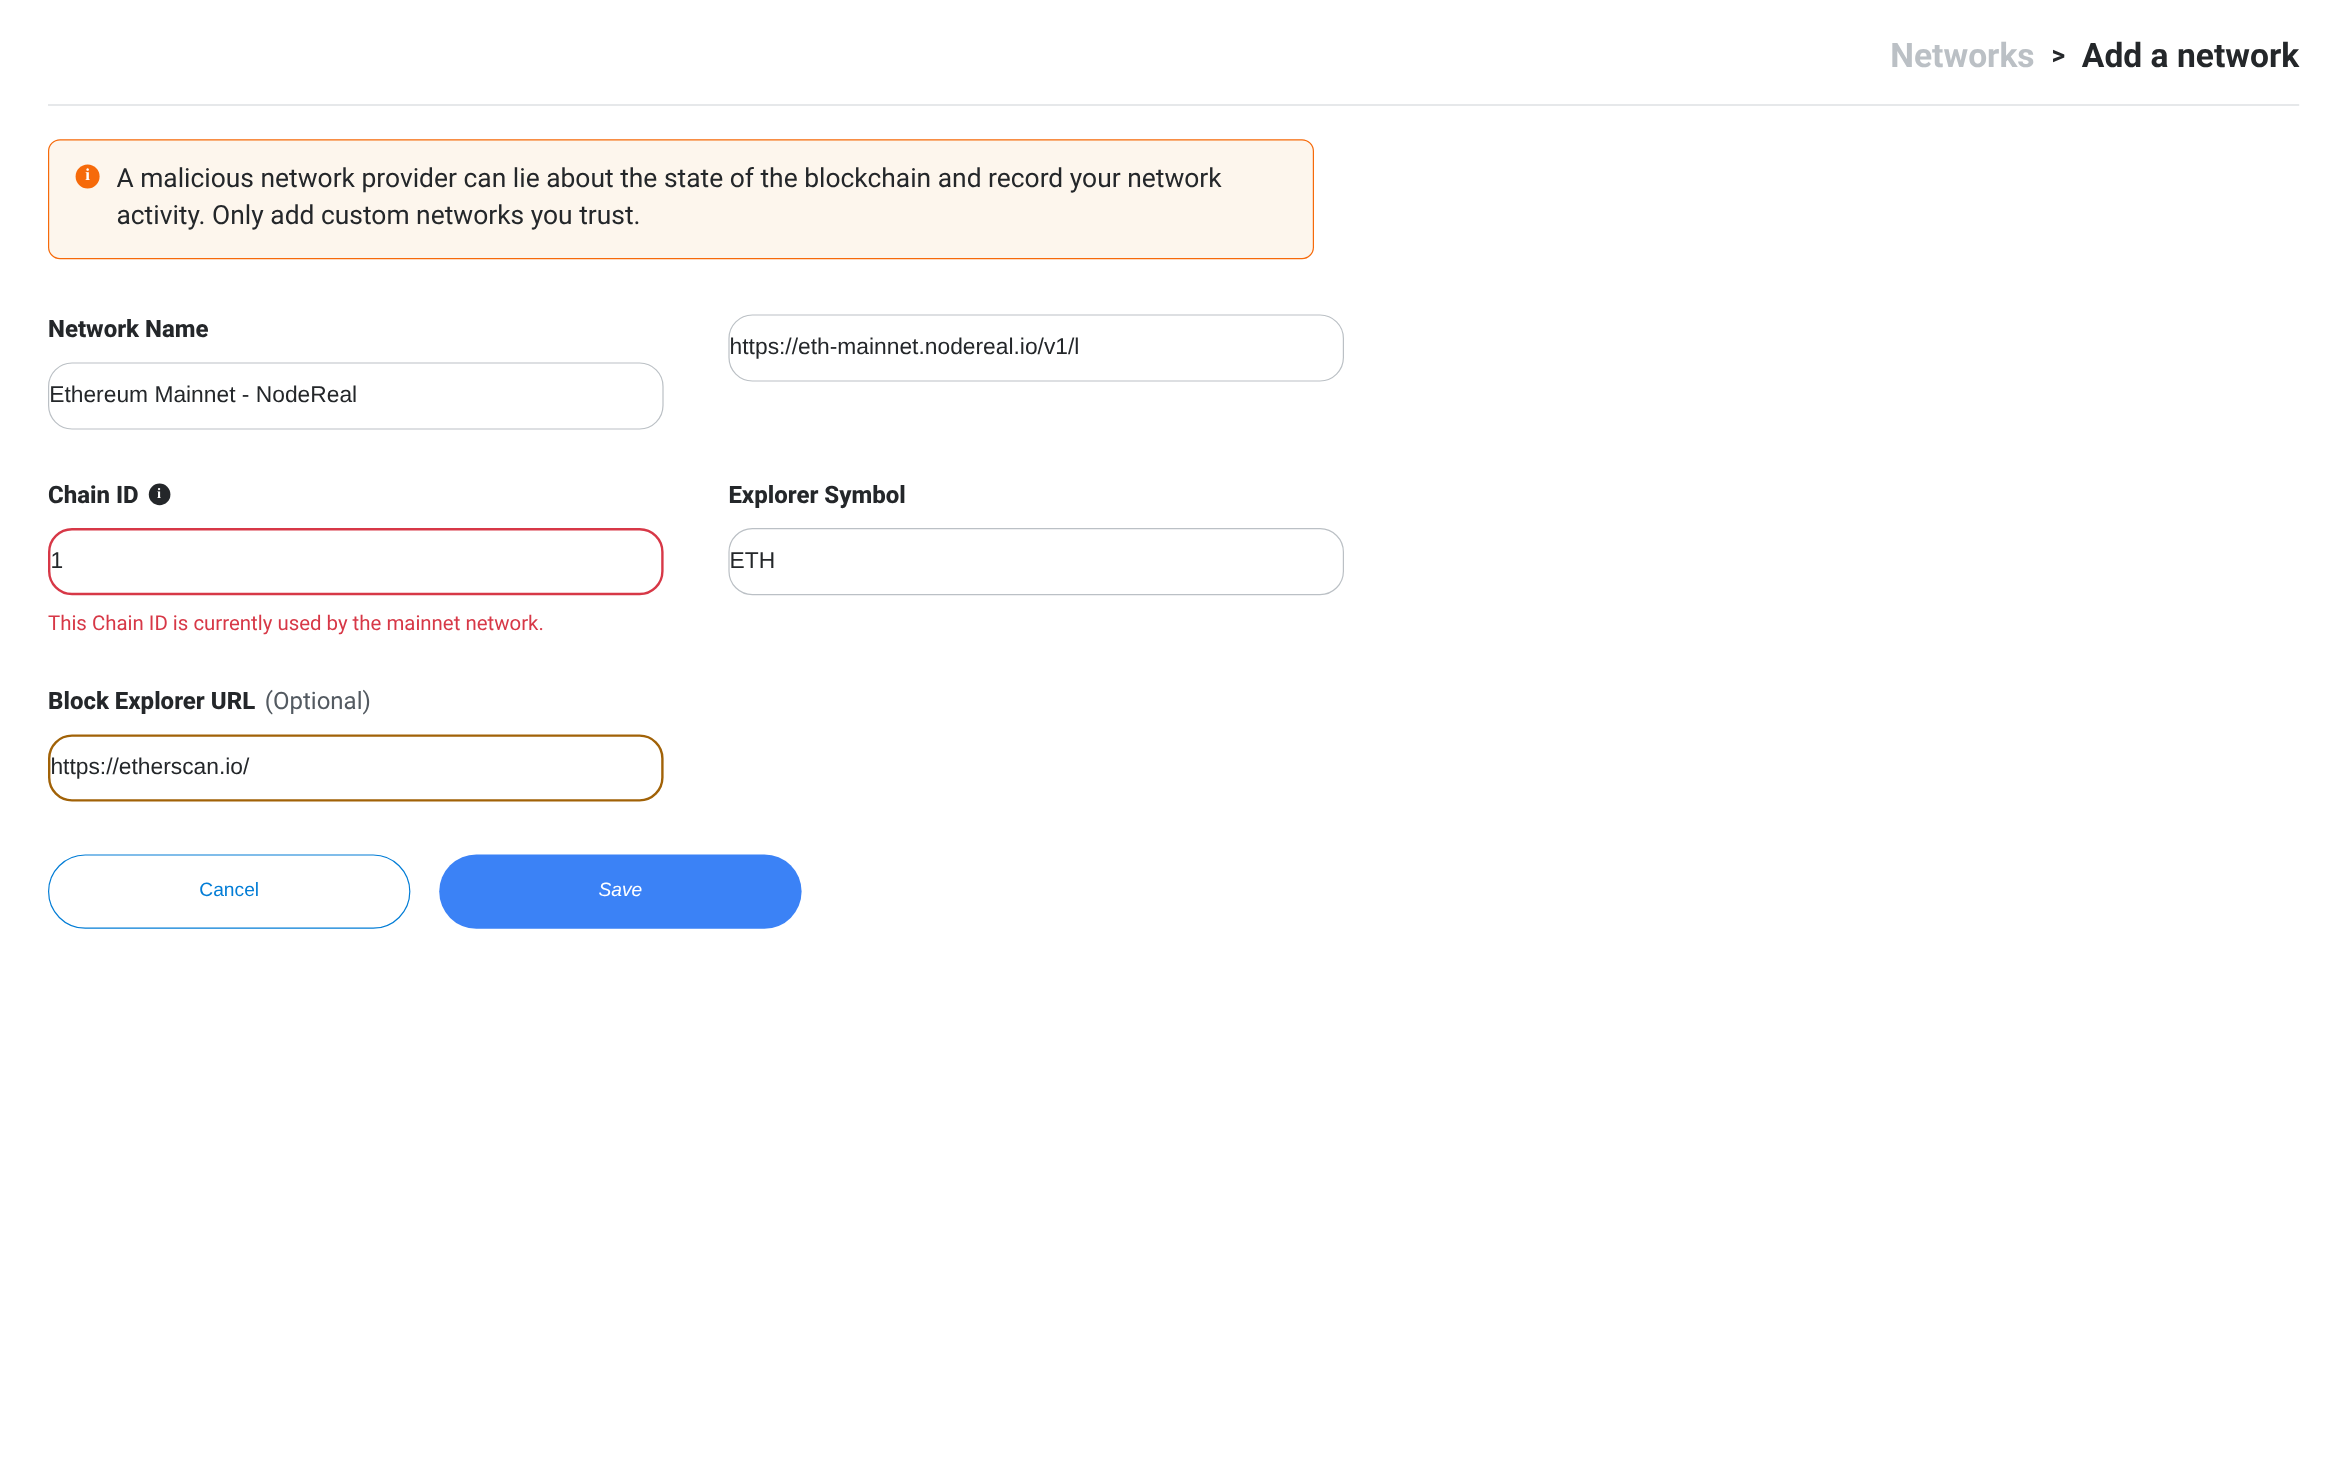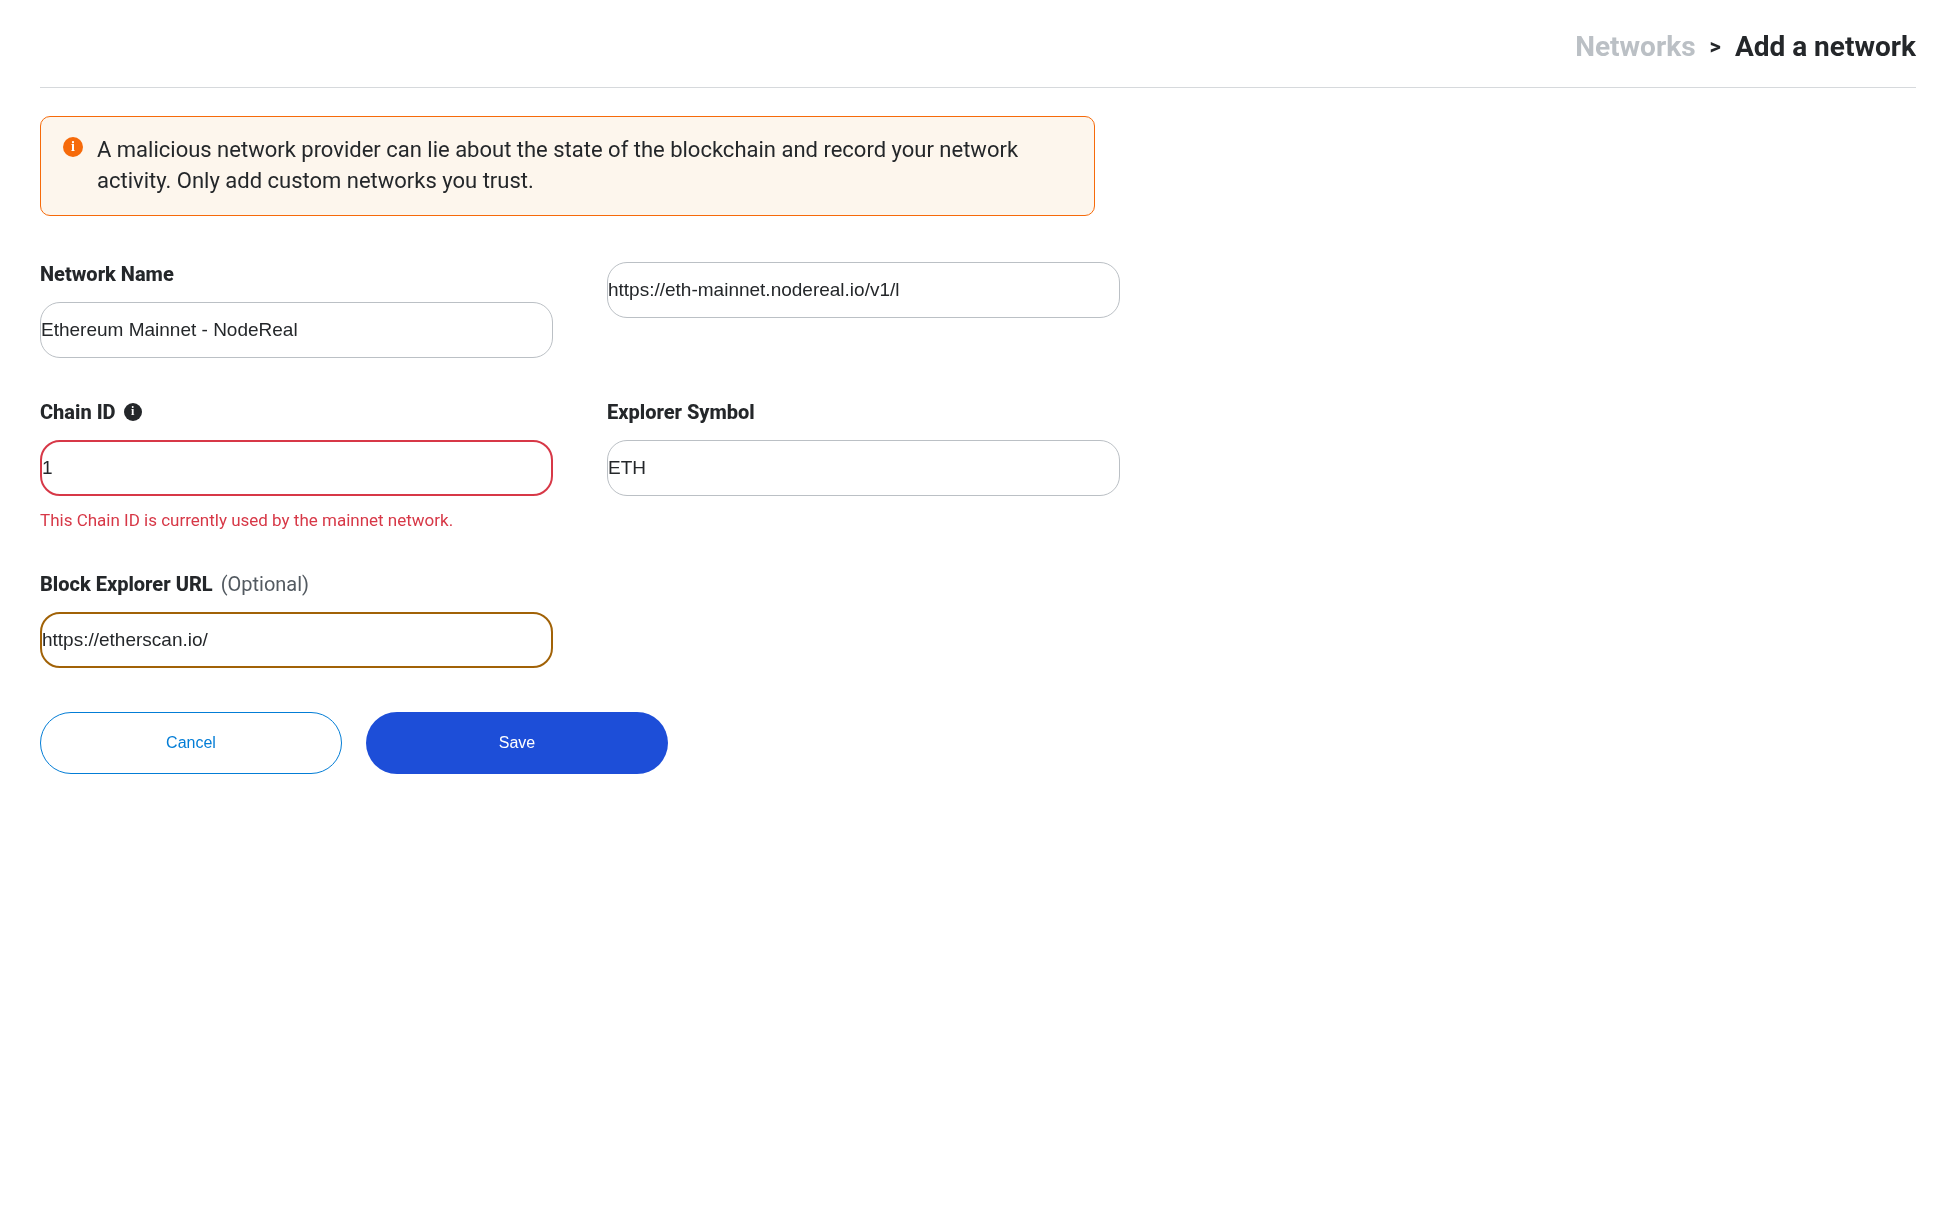--- a/index.html
+++ b/index.html
@@ -142,23 +142,24 @@
       display: flex;
       align-items: center;
       justify-content: center;
     }
     .btn-secondary {
       background: #fff;
       color: #037dd6;
       border: 1.5px solid #037dd6;
     }
     .btn-primary {
-      background: #1d4ed8;
+      background: #3b82f6;
       color: #fff;
       border: none;
+      font-style: italic;
     }
   </style>
 </head>
 <body>
 
 <div class="breadcrumb">
   <span class="breadcrumb-root">Networks</span>
   <span class="breadcrumb-sep">&gt;</span>
   <span class="breadcrumb-current">Add a network</span>
 </div>

